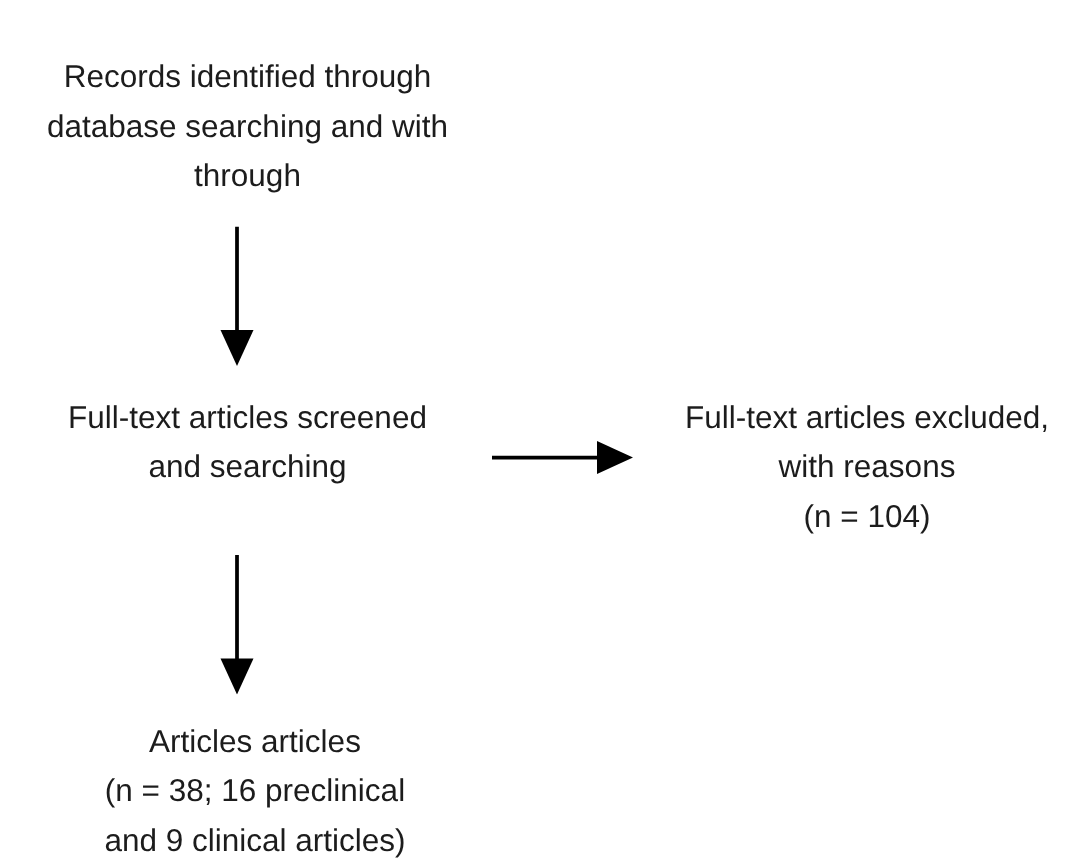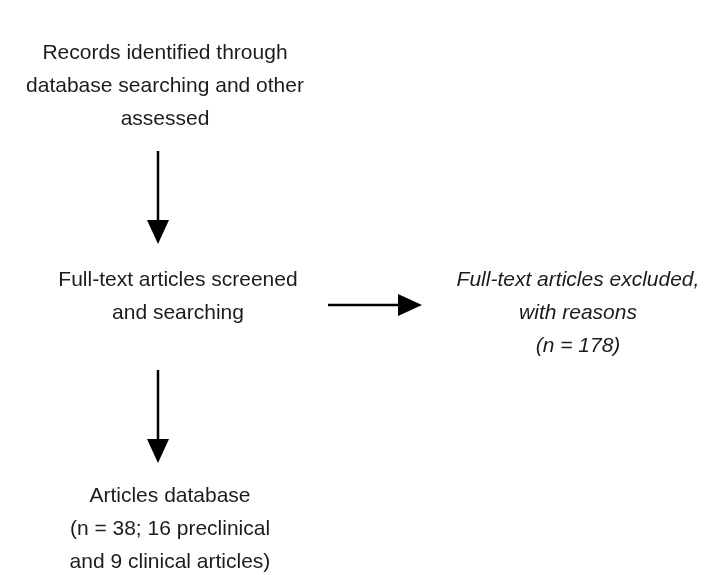--- a/index.html
+++ b/index.html
@@ -20,67 +20,67 @@
     position: absolute;
     text-align: center;
     font-size: 21px;
     line-height: 33px;
     font-weight: 400;
   }
   .node .tline {
     white-space: nowrap;
   }
   .node-records  { left: 0px;   top: 3px;   width: 330px; margin-top: 32px; }
-  .node-screened { left: 17px;   top: 262px; width: 322px; }
-  .node-excluded { left: 430px; top: 262px; width: 296px; font-style: italic; }
+  .node-screened { left: 4px;   top: 262px; width: 322px; }
+  .node-excluded { left: 430px; top: 262px; width: 296px; }
   .node-included { left: 10px;  top: 478px; width: 320px; }
   .arrow {
     position: absolute;
     display: block;
   }
   .arrow-v1 { left: 146px; top: 151px; }
   .arrow-h1 { left: 328px; top: 293px; }
   .arrow-v2 { left: 146px; top: 370px; }
 </style>
 </head>
 <body>
 
 <div class="canvas">
 
   <div class="node node-records">
     <div class="tline">Records identified through</div>
-    <div class="tline">database searching and other</div>
-    <div class="tline">assessed</div>
+    <div class="tline">database searching and with</div>
+    <div class="tline">through</div>
   </div>
 
   <svg class="arrow arrow-v1" width="24" height="93" viewBox="0 0 24 93">
     <line x1="12" y1="0" x2="12" y2="71" stroke="#000000" stroke-width="2.5"></line>
     <polygon points="1,69 23,69 12,93" fill="#000000"></polygon>
   </svg>
 
   <div class="node node-screened">
     <div class="tline">Full-text articles screened</div>
     <div class="tline">and searching</div>
   </div>
 
   <svg class="arrow arrow-h1" width="94" height="24" viewBox="0 0 94 24">
     <line x1="0" y1="12" x2="72" y2="12" stroke="#000000" stroke-width="2.5"></line>
     <polygon points="70,1 70,23 94,12" fill="#000000"></polygon>
   </svg>
 
   <div class="node node-excluded">
     <div class="tline">Full-text articles excluded,</div>
     <div class="tline">with reasons</div>
-    <div class="tline">(n = 178)</div>
+    <div class="tline">(n = 104)</div>
   </div>
 
   <svg class="arrow arrow-v2" width="24" height="93" viewBox="0 0 24 93">
     <line x1="12" y1="0" x2="12" y2="71" stroke="#000000" stroke-width="2.5"></line>
     <polygon points="1,69 23,69 12,93" fill="#000000"></polygon>
   </svg>
 
   <div class="node node-included">
-    <div class="tline">Articles database</div>
+    <div class="tline">Articles articles</div>
     <div class="tline">(n = 38; 16 preclinical</div>
     <div class="tline">and 9 clinical articles)</div>
   </div>
 
 </div>
 
 </body></html>

